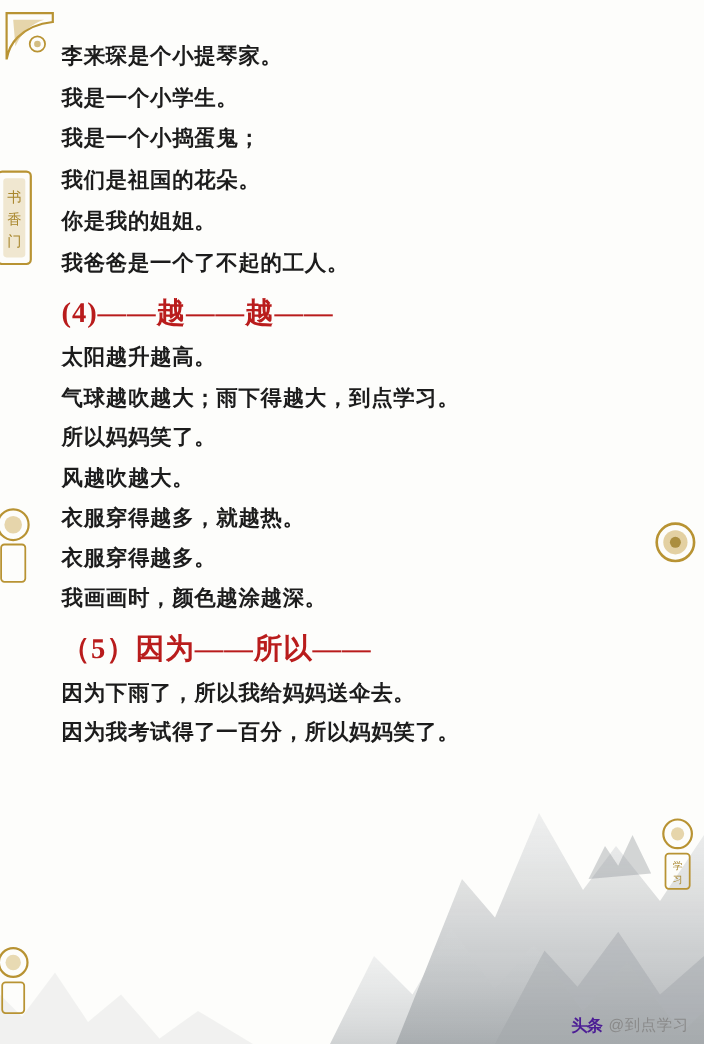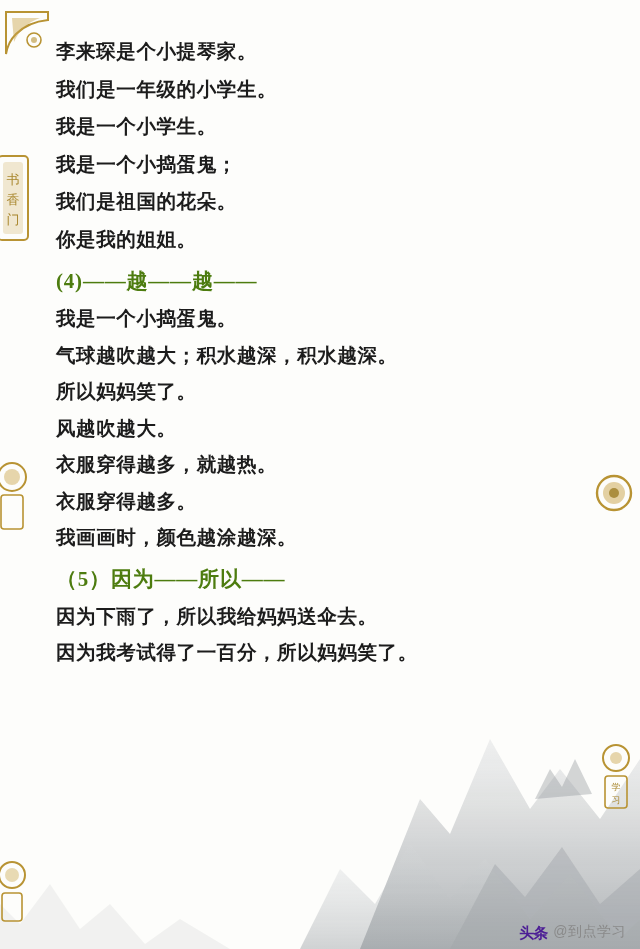--- a/index.html
+++ b/index.html
@@ -72,23 +72,23 @@
     color: #1c1c1c;
     letter-spacing: 0.6px;
     white-space: pre;
     margin: 0 0 18px 0;
     font-family: "Liberation Serif", "DejaVu Serif", serif;
     font-weight: 600;
   }
   .line.tight { margin-bottom: 17px; }
   .gap-before { margin-top: 40px; }
   .heading {
-    font-size: 21px;
+    font-size: 26px;
     font-weight: 700;
-    color: #4d7c0f;
+    color: #b91c1c;
     margin: 0 0 14px 0;
     letter-spacing: 0.8px;
     white-space: pre;
   }
 
   
   .watermark {
     position: absolute;
     right: 14px;
     bottom: 8px;
@@ -177,29 +177,29 @@
     <circle cx="18" cy="18" r="13" fill="none" stroke="#b89333" stroke-width="2"></circle>
     <circle cx="18" cy="18" r="6" fill="#c9a449" opacity="0.45"></circle>
     <rect x="7" y="36" width="22" height="32" rx="3" fill="none" stroke="#b89333" stroke-width="1.6"></rect>
     <text x="18" y="50" font-size="9" fill="#a8862c" text-anchor="middle" font-family="serif">学</text>
     <text x="18" y="63" font-size="9" fill="#a8862c" text-anchor="middle" font-family="serif">习</text>
   </svg>
 
   <div class="content">
 
     <p class="line">李来琛是个小提琴家。</p>
-    <p class="line">我们是一年级的小学生。</p>
     <p class="line">我是一个小学生。</p>
     <p class="line">我是一个小捣蛋鬼；</p>
     <p class="line">我们是祖国的花朵。</p>
     <p class="line">你是我的姐姐。</p>
+    <p class="line">我爸爸是一个了不起的工人。</p>
 
     <p class="heading gap-before">(4)——越——越——</p>
-    <p class="line tight">我是一个小捣蛋鬼。</p>
-    <p class="line tight">气球越吹越大；积水越深，积水越深。</p>
+    <p class="line tight">太阳越升越高。</p>
+    <p class="line tight">气球越吹越大；雨下得越大，到点学习。</p>
     <p class="line tight">所以妈妈笑了。</p>
     <p class="line tight">风越吹越大。</p>
     <p class="line tight">衣服穿得越多，就越热。</p>
     <p class="line tight">衣服穿得越多。</p>
     <p class="line tight">我画画时，颜色越涂越深。</p>
 
     <p class="heading">（5）因为——所以——</p>
     <p class="line tight">因为下雨了，所以我给妈妈送伞去。</p>
     <p class="line tight">因为我考试得了一百分，所以妈妈笑了。</p>
 

